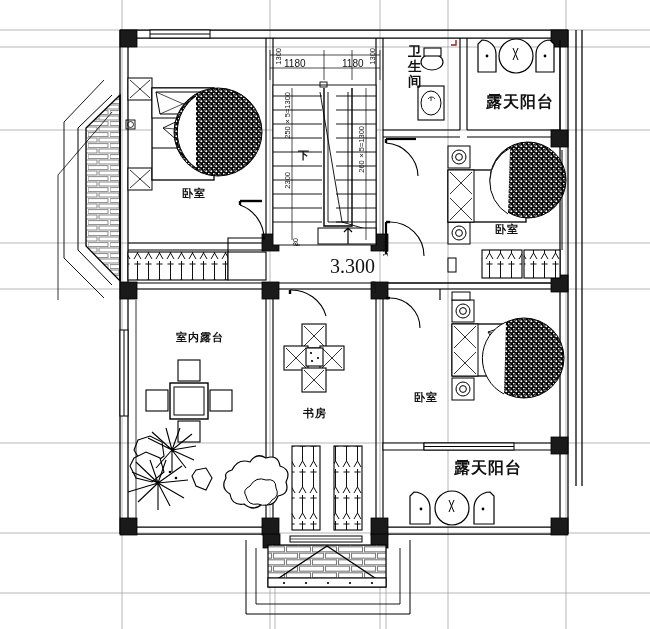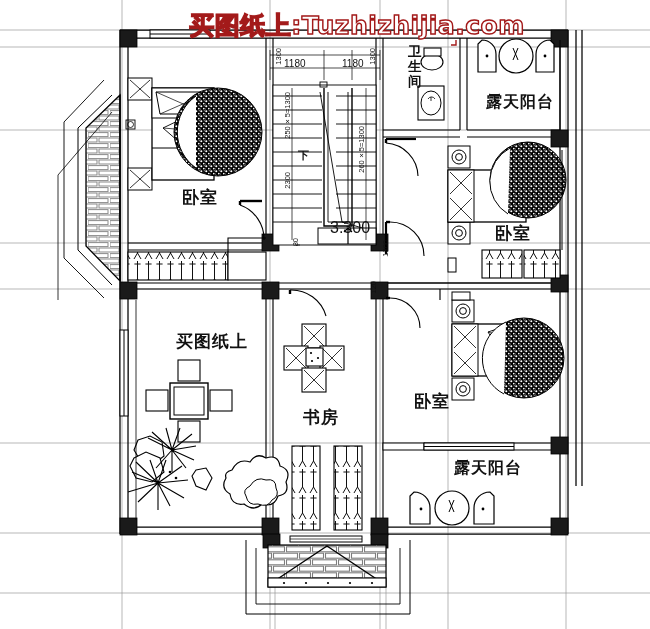--- a/index.html
+++ b/index.html
@@ -12,26 +12,26 @@
   .wm{position:absolute;left:141px;top:8px;width:432px;height:34px;
       display:flex;align-items:center;justify-content:center;
       font-family:"DejaVu Sans",sans-serif;font-weight:bold;font-size:25px;
       letter-spacing:.5px;color:#ffffff;
       -webkit-text-stroke:1.4px #a31a1a;
       text-shadow:0 0 1px #a31a1a;
       white-space:nowrap;pointer-events:none;z-index:40;}
 
   .lbl{position:absolute;font-family:"DejaVu Sans",sans-serif;
        color:#111;white-space:nowrap;z-index:30;}
-  .room{font-size:17px;font-weight:bold;letter-spacing:1px;}
+  .room{font-size:11px;font-weight:bold;letter-spacing:1px;}
   .room-sm{font-size:16px;font-weight:bold;letter-spacing:1px;}
   .dim{font-size:10px;font-family:"Liberation Sans",sans-serif;color:#111;}
   .dimv{font-size:7.5px;font-family:"Liberation Sans",sans-serif;color:#111;
         writing-mode:vertical-rl;transform:rotate(180deg);}
-  .elev{font-size:16px;font-family:Liberation Sans, sans-serif;color:#111;}
+  .elev{font-size:20px;font-family:Liberation Serif, serif;color:#111;margin-top:36px;}
   .arrowc{font-size:11px;font-weight:bold;}
   .vstack{font-size:13.5px;font-weight:bold;line-height:15px;text-align:center;}
 </style>
 </head>
 <body>
 
 <div id="stage">
 
 <svg width="650" height="629" viewBox="0 0 650 629">
   <defs>
@@ -455,34 +455,33 @@
 </div>
 
 <div class="lbl room-sm" style="left:486px;top:92px;">露天阳台</div>
 
 <div class="lbl room" style="left:495px;top:222px;">卧室</div>
 
 <div class="lbl room" style="left:414px;top:390px;">卧室</div>
 
 <div class="lbl room-sm" style="left:454px;top:458px;">露天阳台</div>
 
-<div class="lbl room" style="left:176px;top:330px;">买图纸上</div>
+<div class="lbl room" style="left:176px;top:330px;">室内露台</div>
 
 <div class="lbl room" style="left:303px;top:406px;">书房</div>
 
 <div class="lbl elev" style="left:330px;top:219px;">3.300</div>
 
 <div class="lbl arrowc" style="left:298px;top:148px;">下</div>
 
 <div class="lbl dimv" style="left:274px;top:48px;">1300</div>
 <div class="lbl dim" style="left:284px;top:58px;">1180</div>
 <div class="lbl dim" style="left:342px;top:58px;">1180</div>
 <div class="lbl dimv" style="left:368px;top:48px;">1300</div>
 <div class="lbl dimv" style="left:283px;top:92px;">250×5=1300</div>
 <div class="lbl dimv" style="left:357px;top:126px;">260×5=1300</div>
 <div class="lbl dimv" style="left:283px;top:172px;">2300</div>
 <div class="lbl dimv" style="left:291px;top:238px;">80</div>
 <div class="lbl dimv" style="left:381px;top:240px;">1300</div>
 <div class="lbl dimv" style="left:369px;top:281px;">120</div>
 
-<div class="wm">买图纸上:Tuzhizhijia.com</div>
 
 </div>
 
 </body></html>

